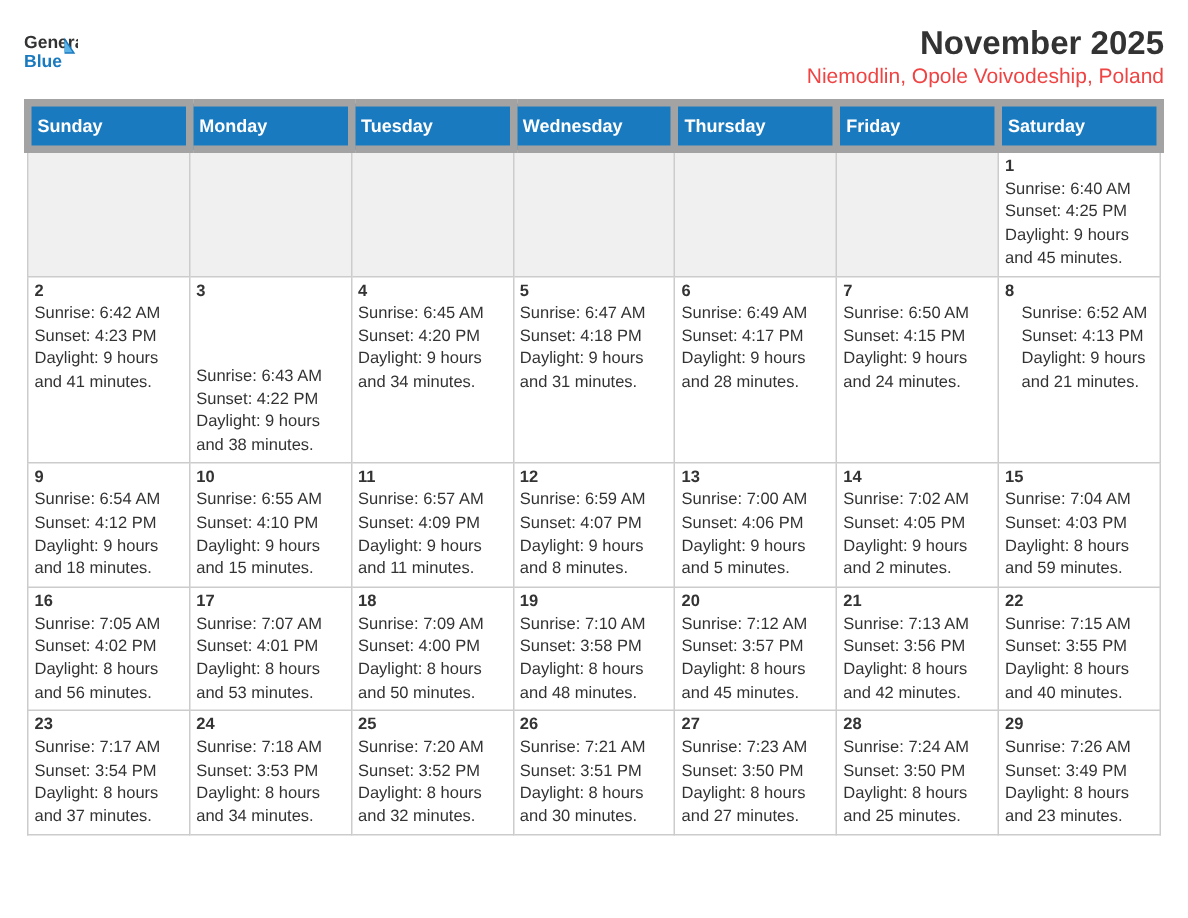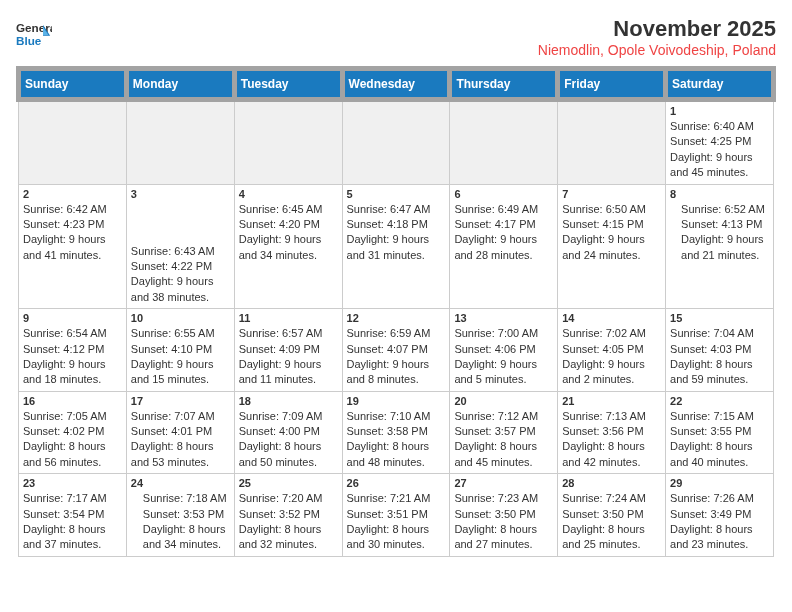--- a/index.html
+++ b/index.html
@@ -278,21 +278,21 @@
       <tr>
         <td>
           <span class="day-num">23</span>
           <div class="day-info" style="white-space: pre-line;">Sunrise: 7:17 AM
 Sunset: 3:54 PM
 Daylight: 8 hours
 and 37 minutes.</div>
         </td>
         <td>
           <span class="day-num">24</span>
-          <div class="day-info" style="white-space: pre-line; margin-left: 12px;">Sunrise: 7:18 AM
+          <div class="day-info" style="white-space: pre-line;">Sunrise: 7:18 AM
 Sunset: 3:53 PM
 Daylight: 8 hours
 and 34 minutes.</div>
         </td>
         <td>
           <span class="day-num">25</span>
           <div class="day-info" style="white-space: pre-line;">Sunrise: 7:20 AM
 Sunset: 3:52 PM
 Daylight: 8 hours
 and 32 minutes.</div>

